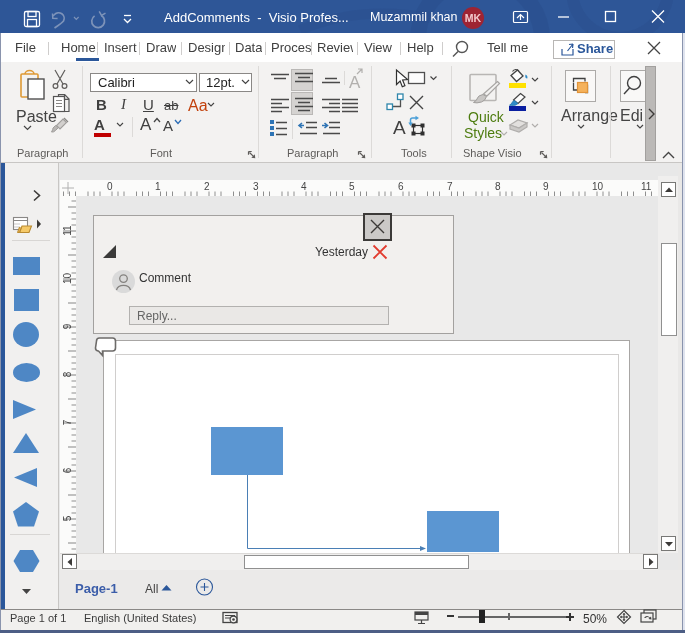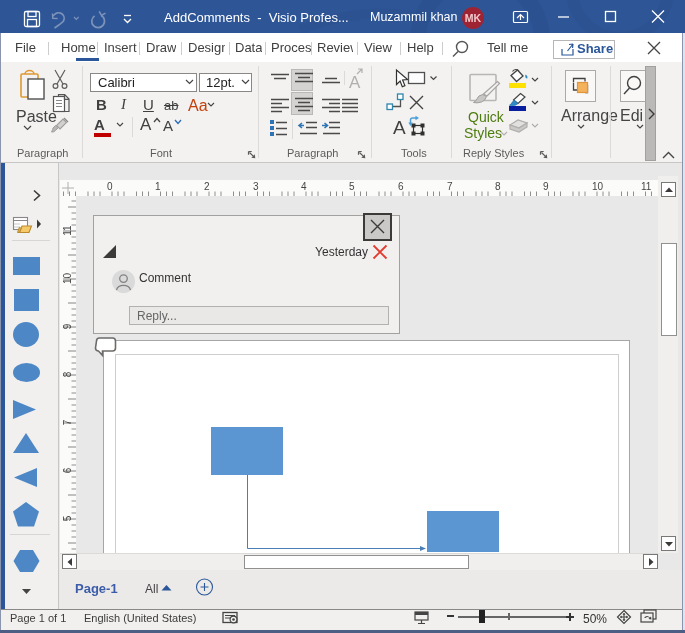--- a/index.html
+++ b/index.html
@@ -30,21 +30,21 @@
 .shape { position:absolute; background:#4e87c5; }
 #hruler { left:60px; top:180px; width:598px; height:16px; background:#fbfbfa; }
 #vruler { left:60px; top:196px; width:16px; height:357px; background:#fbfbfa; }
 #rcorner { left:60px; top:180px; width:16px; height:16px; background:#fbfbfa; }
 .rnum { position:absolute; font-size:10px; color:#454545; }
 .rnumv { position:absolute; font-size:10px; color:#454545; transform:rotate(-90deg); width:14px; text-align:center; }
 #page { left:103px; top:340px; width:527px; height:213px; background:#fff; border:1px solid #a8a6a4; border-bottom:none; }
 #pageinner { position:absolute; left:11px; top:13px; right:10px; bottom:0; border:1px solid #d0cecd; border-bottom:none; }
 .bluerect { position:absolute; background:#5b96d2; }
 
-#popup { left:93px; top:215px; width:307px; height:119px; background:#f2f0ee; border:1px solid #a3a19f; }
+#popup { left:93px; top:215px; width:361px; height:119px; background:#f2f0ee; border:1px solid #a3a19f; }
 #popup-close { position:absolute; left:269px; top:-3px; width:29px; height:28px; background:#cbc9c7; border:2px solid #3c3a38; }
 #yesterday { position:absolute; left:0; top:29px; width:274px; text-align:right; font-size:12px; color:#333; }
 #avatar { position:absolute; left:18px; top:54px; width:23px; height:23px; border-radius:50%; background:#dadada; }
 #comment-t { position:absolute; left:45px; top:55px; font-size:12px; color:#333; }
 #reply { position:absolute; left:35px; top:90px; width:260px; height:19px; background:#eae8e6; border:1px solid #b3b1af; font-size:12px; color:#666; padding:2px 0 0 7px; }
 
 #vtrack { left:658px; top:176px; width:24px; height:377px; background:#f0efee; }
 #htrack { left:60px; top:553px; width:598px; height:17px; background:#f0efee; border-top:1px solid #dcdad8; }
 .sbtn { position:absolute; background:#fff; border:1px solid #787876; z-index:6; }
 #vthumb { left:661px; top:243px; width:16px; height:93px; background:#fff; border:1px solid #909090; }
@@ -322,21 +322,21 @@
     <path d="M 80 16 l 3 3 l 3 -3"></path>
     <path d="M 80 39 l 3 3 l 3 -3"></path>
   </g>
   <path d="M 80 62 l 3 3 l 3 -3" stroke="#b0aeac" fill="none" stroke-width="1.2"></path>
 </svg>
 <div class="qtxt" style="left:468px; top:109px;">Quick</div>
 <div class="qtxt" style="left:464px; top:125px;">Styles</div>
 <svg width="10" height="8" style="left:500px; top:131px;">
     <path d="M 1 1 l 3 3 L 7 1" stroke="#b2b0ae" fill="none" stroke-width="1.2"></path>
   </svg>
-<div class="glabel" style="left:463px;">Reply Styles</div>
+<div class="glabel" style="left:463px;">Shape Visio</div>
 <svg width="10" height="10" style="left:539px; top:150px;">
   <g stroke="#5d5b59" fill="none" stroke-width="1.2">
       <path d="M 1.5 1.5 h 3.2 M 1.5 1.5 v 3.2 M 2.5 2.5 l 4.2 4.2"></path>
       <path d="M 8.3 8.3 l -4 -0.5 l 3.5 -3.5 z" fill="#5d5b59" stroke="none"></path>
     </g>
 </svg>
 <div class="gsep" style="left:551px;"></div>
 <div class="abs" style="left:565px; top:70px; width:31px; height:32px; background:#f9f8f7; border:1px solid #acaaa8;"></div>
 <svg width="31" height="32" style="left:565px; top:70px;">
   <g stroke="#404040" fill="none" stroke-width="1.3">

